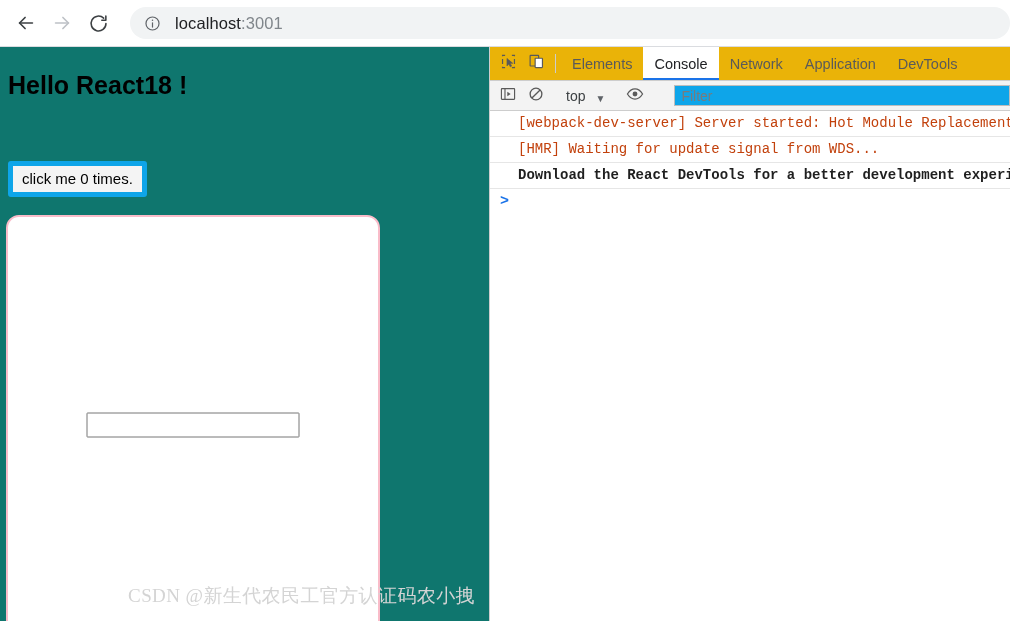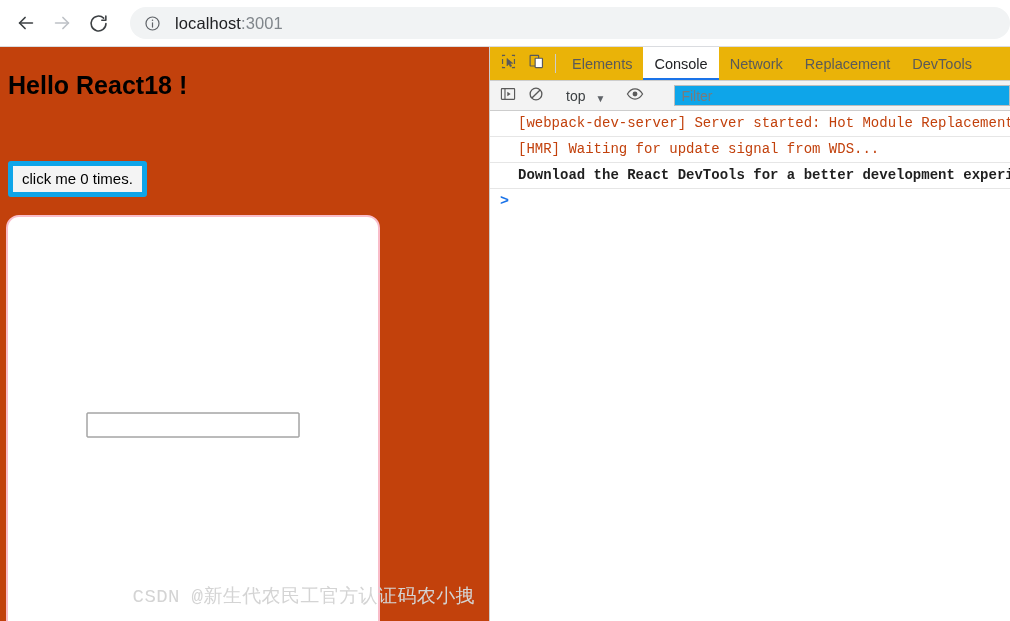--- a/index.html
+++ b/index.html
@@ -72,21 +72,21 @@
     font-family: "Liberation Sans", sans-serif;
   }
   .url-port { color: #80868b; }
 
   
   .page-viewport {
     position: absolute;
     top: 47px; left: 0;
     width: 489px;
     height: 574px;
-    background: #c2410c;
+    background: #0f766e;
     overflow: hidden;
   }
 
   .page-heading {
     position: absolute;
     top: 24px;
     left: 8px;
     font-size: 25px;
     font-weight: bold;
     color: #000000;
@@ -137,21 +137,21 @@
     outline: none;
   }
 
   .watermark {
     position: absolute;
     right: 14px;
     bottom: 12px;
     font-size: 19px;
     color: #d4d4d4;
     white-space: nowrap;
-    font-family: Liberation Mono, monospace;
+    font-family: Liberation Serif, serif;
     letter-spacing: .4px;
     pointer-events: none;
   }
 
   
   .devtools {
     position: absolute;
     top: 47px;
     left: 489px;
     width: 521px;
@@ -364,21 +364,21 @@
       <div class="dt-tab">
         <span>Elements</span>
       </div>
       <div class="dt-tab active">
         <span>Console</span>
       </div>
       <div class="dt-tab">
         <span>Network</span>
       </div>
       <div class="dt-tab">
-        <span>Replacement</span>
+        <span>Application</span>
       </div>
       <div class="dt-tab">
         <span>DevTools</span>
       </div>
     </div>
 
     <div class="dt-filterbar">
 
       <div class="dt-icon-btn">
         <span>

